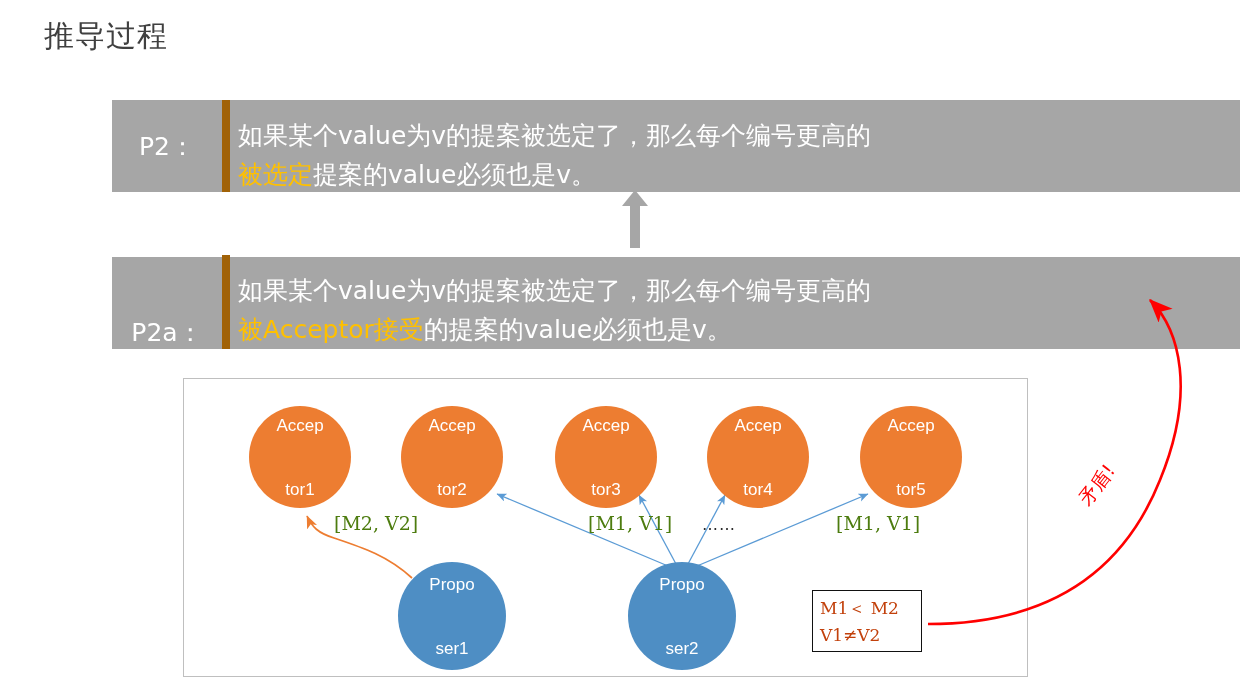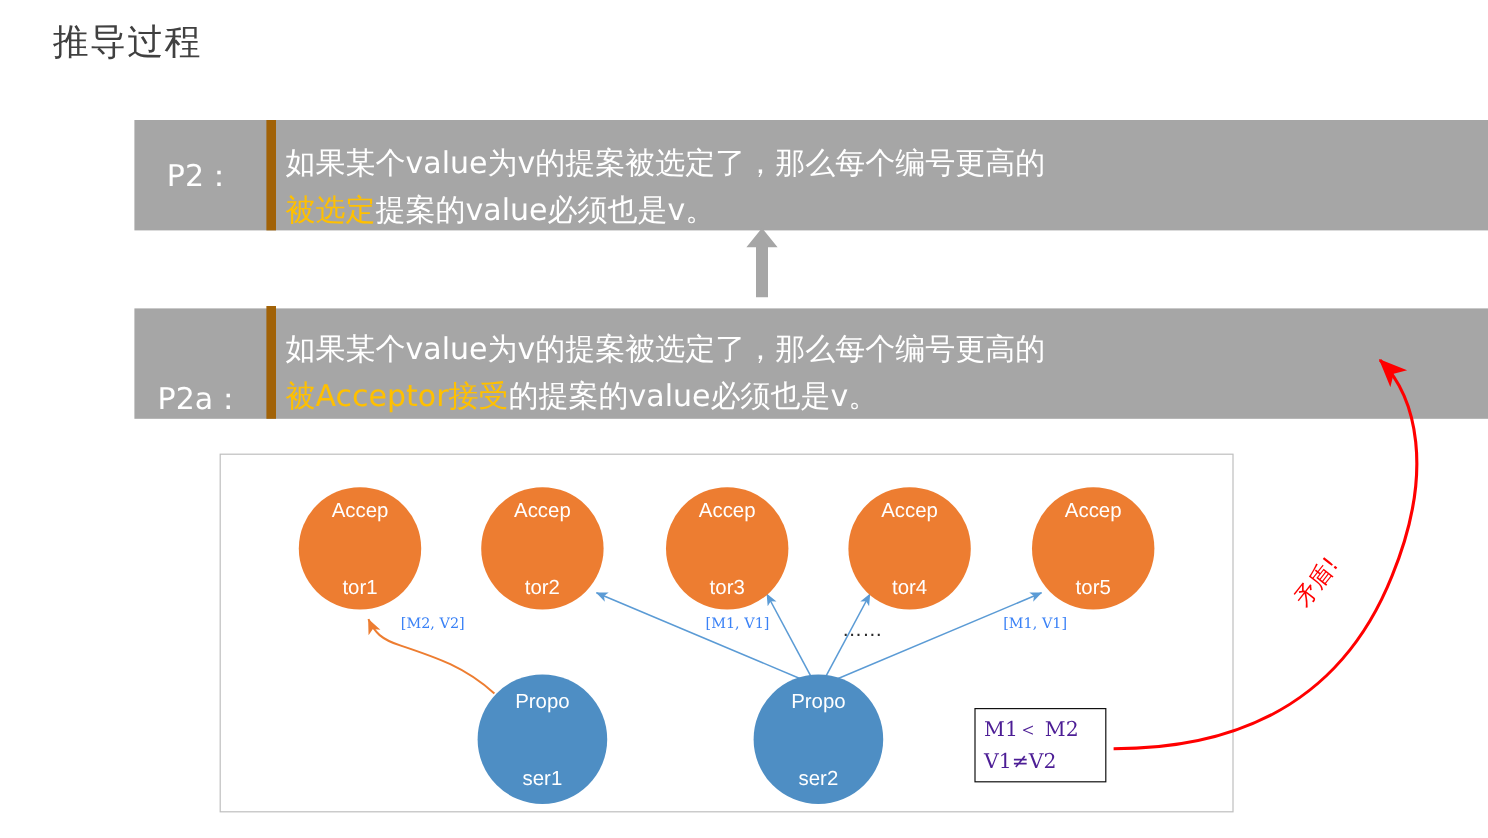--- a/index.html
+++ b/index.html
@@ -112,22 +112,22 @@
   #acceptor-3 { left: 555px; }
   #acceptor-4 { left: 707px; }
   #acceptor-5 { left: 860px; }
   #proposer-1 { left: 398px; }
   #proposer-2 { left: 628px; }
 
   
   .msg-label {
     position: absolute;
     font-family: "DejaVu Serif", "Liberation Serif", serif;
-    font-size: 12px;
-    color: #3b82f6;
+    font-size: 19px;
+    color: #4d7c0f;
     white-space: nowrap;
     z-index: 4;
   }
   #msg-m2v2 { left: 334px; top: 512px; }
   #msg-m1v1-a { left: 588px; top: 512px; }
   #msg-m1v1-b { left: 836px; top: 512px; }
   #msg-ellipsis {
     position: absolute;
     left: 702px; top: 515px;
     font-family: "DejaVu Sans", "Liberation Sans", sans-serif;
@@ -144,21 +144,21 @@
     top: 590px;
     width: 110px;
     height: 62px;
     border: 1.5px solid #111111;
     background: #ffffff;
     box-sizing: border-box;
     padding: 4px 0 0 7px;
     font-family: "DejaVu Serif", "Liberation Serif", serif;
     font-size: 17px;
     line-height: 27px;
-    color: #4c1d95;
+    color: #c2410c;
     z-index: 5;
   }
 
   
   .overlay {
     position: absolute;
     left: 0; top: 0;
     width: 1240px; height: 698px;
     pointer-events: none;
   }

